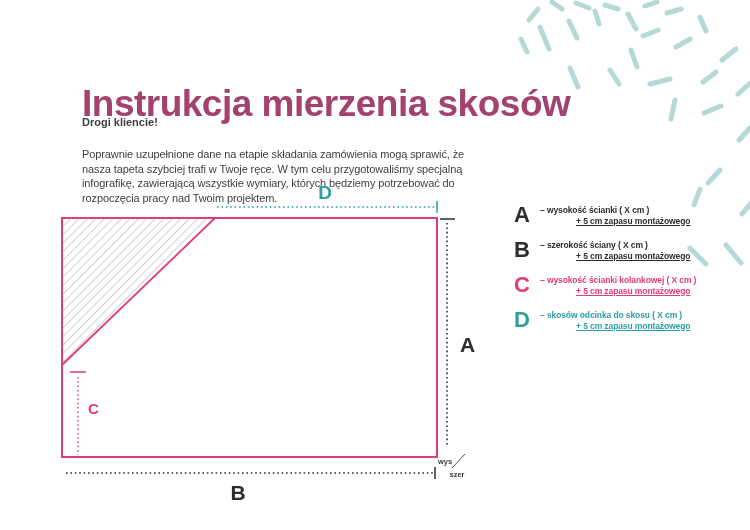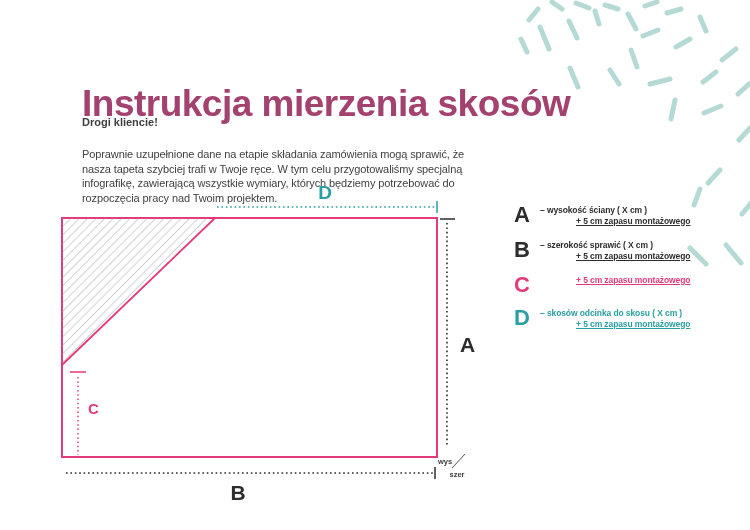--- a/index.html
+++ b/index.html
@@ -119,34 +119,35 @@
       <text x="445" y="464" text-anchor="middle" class="axis-note" fill="#3d3d3d">wys</text>
       <line x1="452" y1="468" x2="465" y2="454" stroke="#3d3d3d" stroke-width="0.9"></line>
       <text x="457" y="477" text-anchor="middle" class="axis-note" fill="#3d3d3d">szer</text>
     </g>
   </svg>
 
   <div class="legend">
     <div class="legend-row" style="color: rgb(45, 45, 45);">
       <span class="legend-letter">A</span>
       <div class="legend-text">
-        <div>– wysokość ściany ( X cm )</div>
+        <div>– wysokość ścianki ( X cm )</div>
         <div class="legend-line2">+ 5 cm zapasu montażowego</div>
       </div>
     </div>
     <div class="legend-row" style="color: rgb(45, 45, 45);">
       <span class="legend-letter">B</span>
       <div class="legend-text">
-        <div>– szerokość sprawić ( X cm )</div>
+        <div>– szerokość ściany ( X cm )</div>
         <div class="legend-line2">+ 5 cm zapasu montażowego</div>
       </div>
     </div>
     <div class="legend-row" style="color: rgb(226, 58, 123);">
       <span class="legend-letter">C</span>
       <div class="legend-text">
+        <div>– wysokość ścianki kolankowej ( X cm )</div>
         <div class="legend-line2">+ 5 cm zapasu montażowego</div>
       </div>
     </div>
     <div class="legend-row" style="color: rgb(42, 159, 161);">
       <span class="legend-letter">D</span>
       <div class="legend-text">
         <div>– skosów odcinka do skosu ( X cm )</div>
         <div class="legend-line2">+ 5 cm zapasu montażowego</div>
       </div>
     </div>

